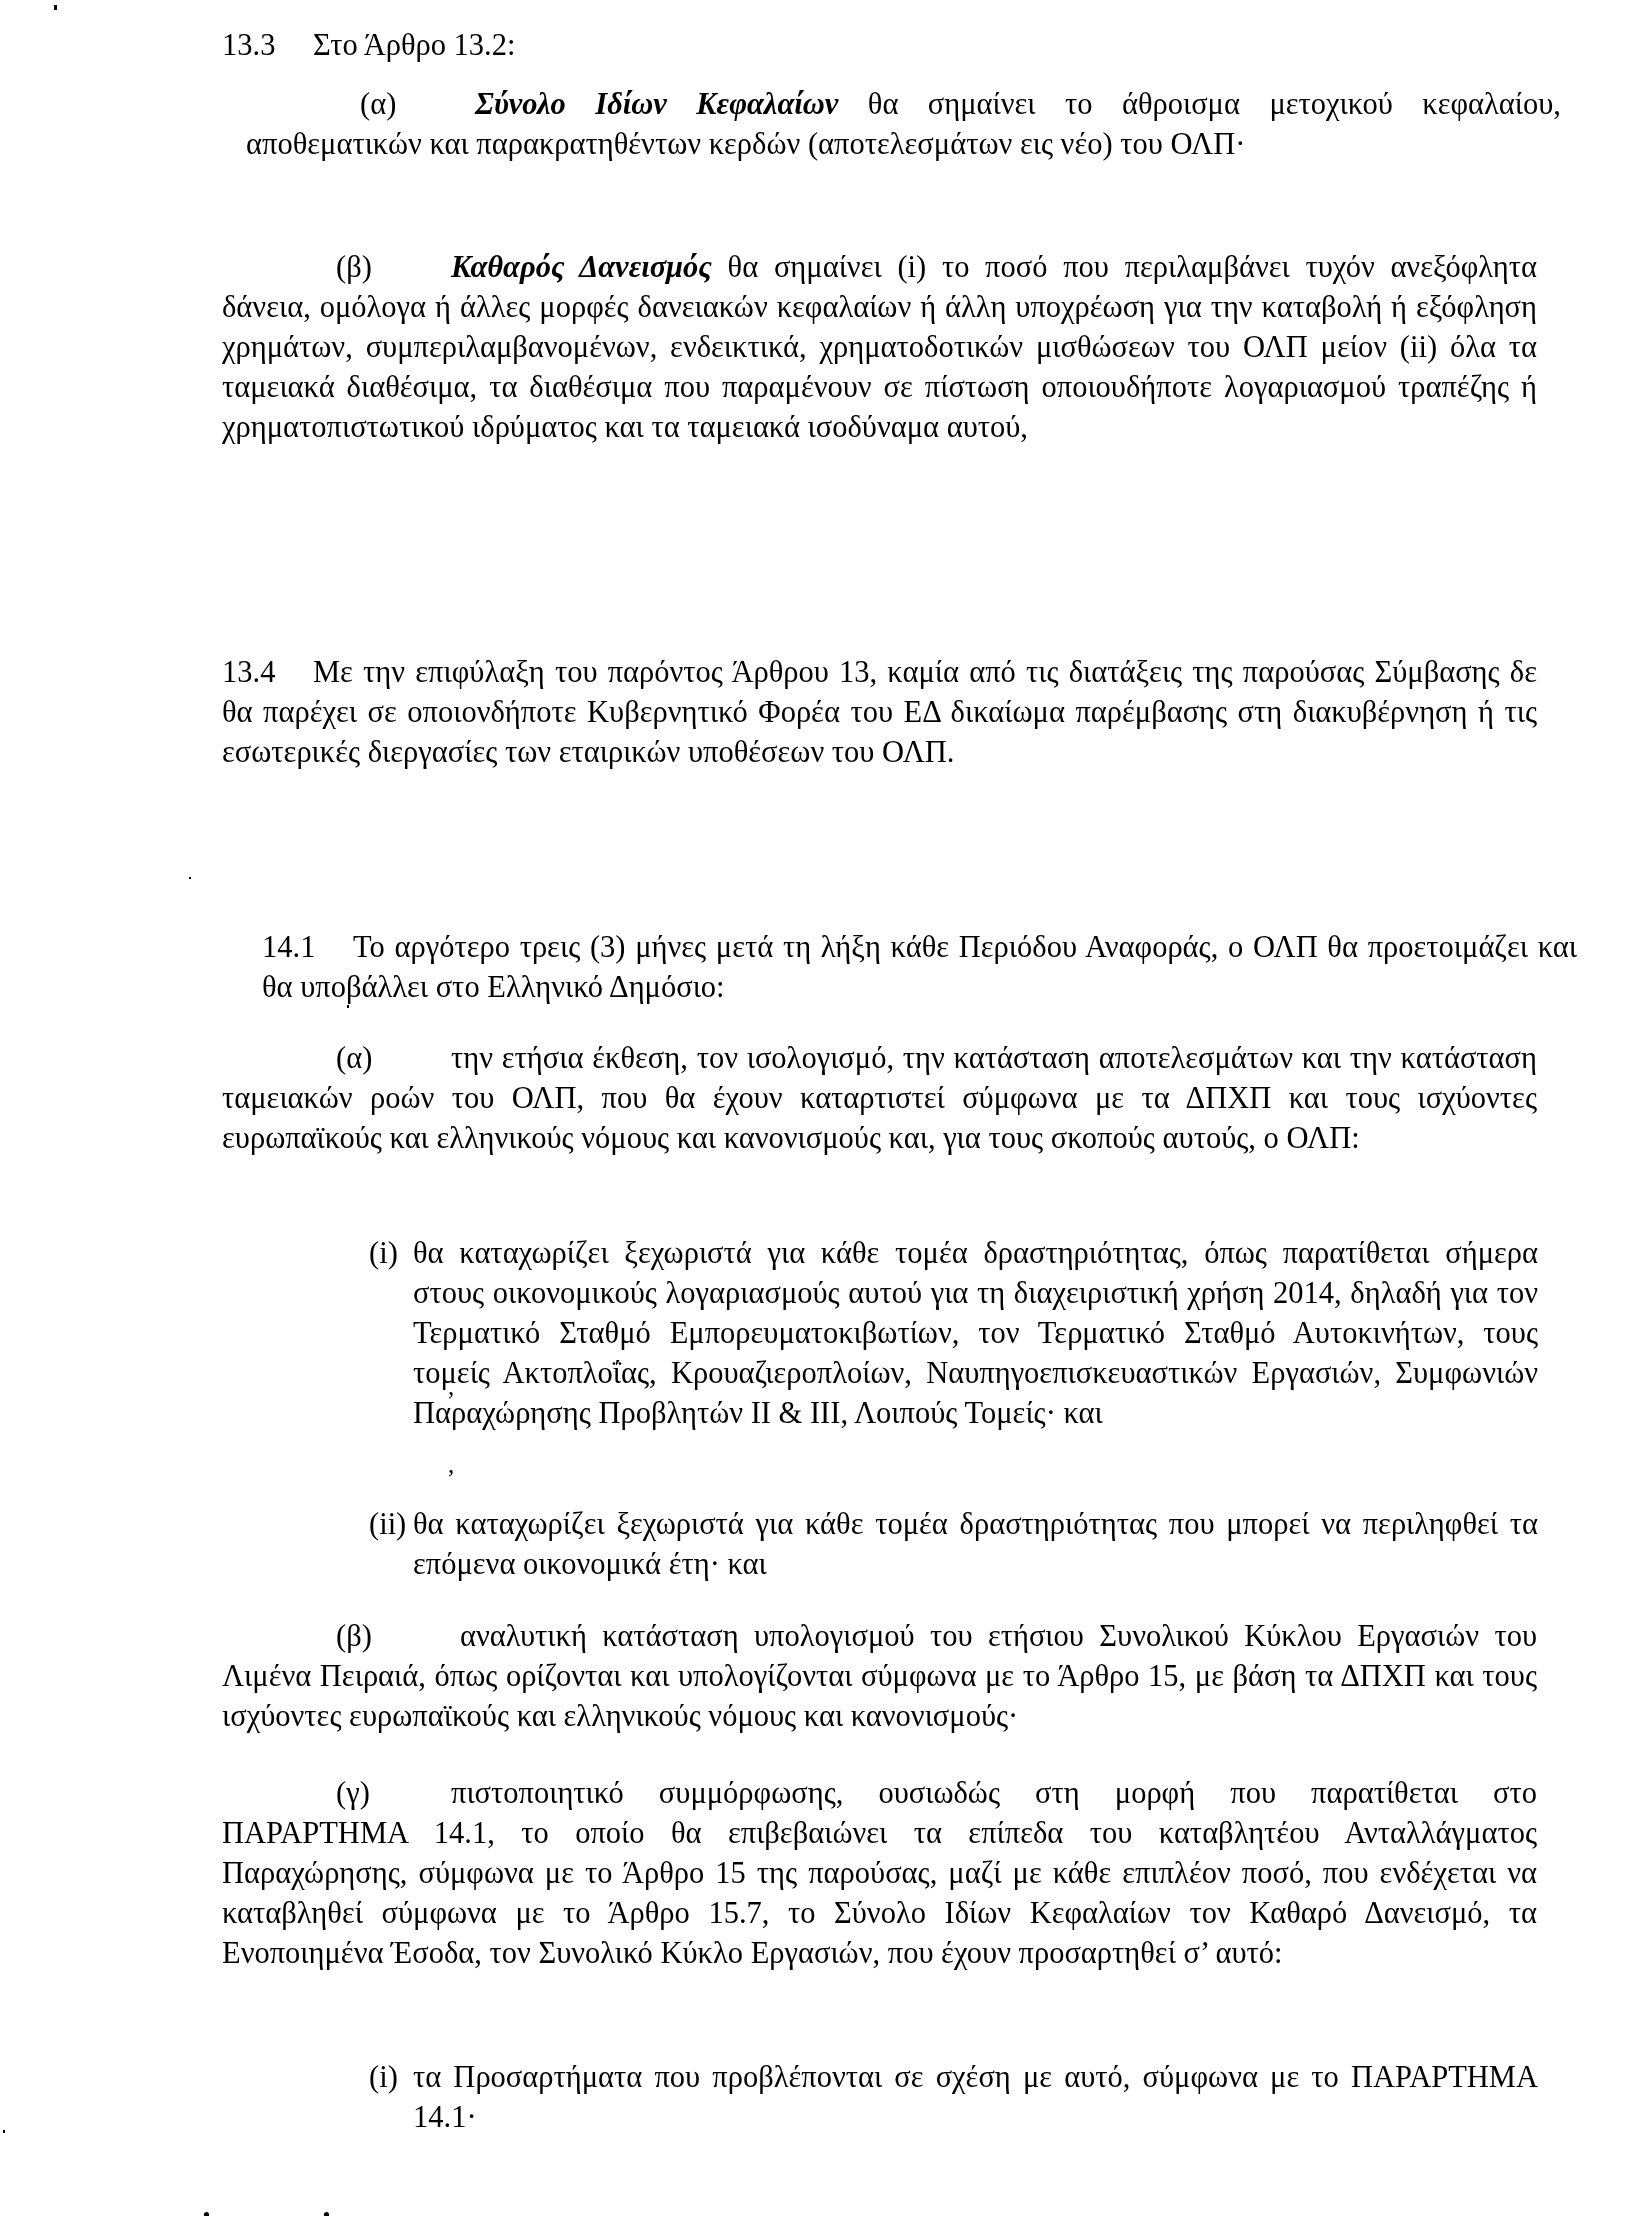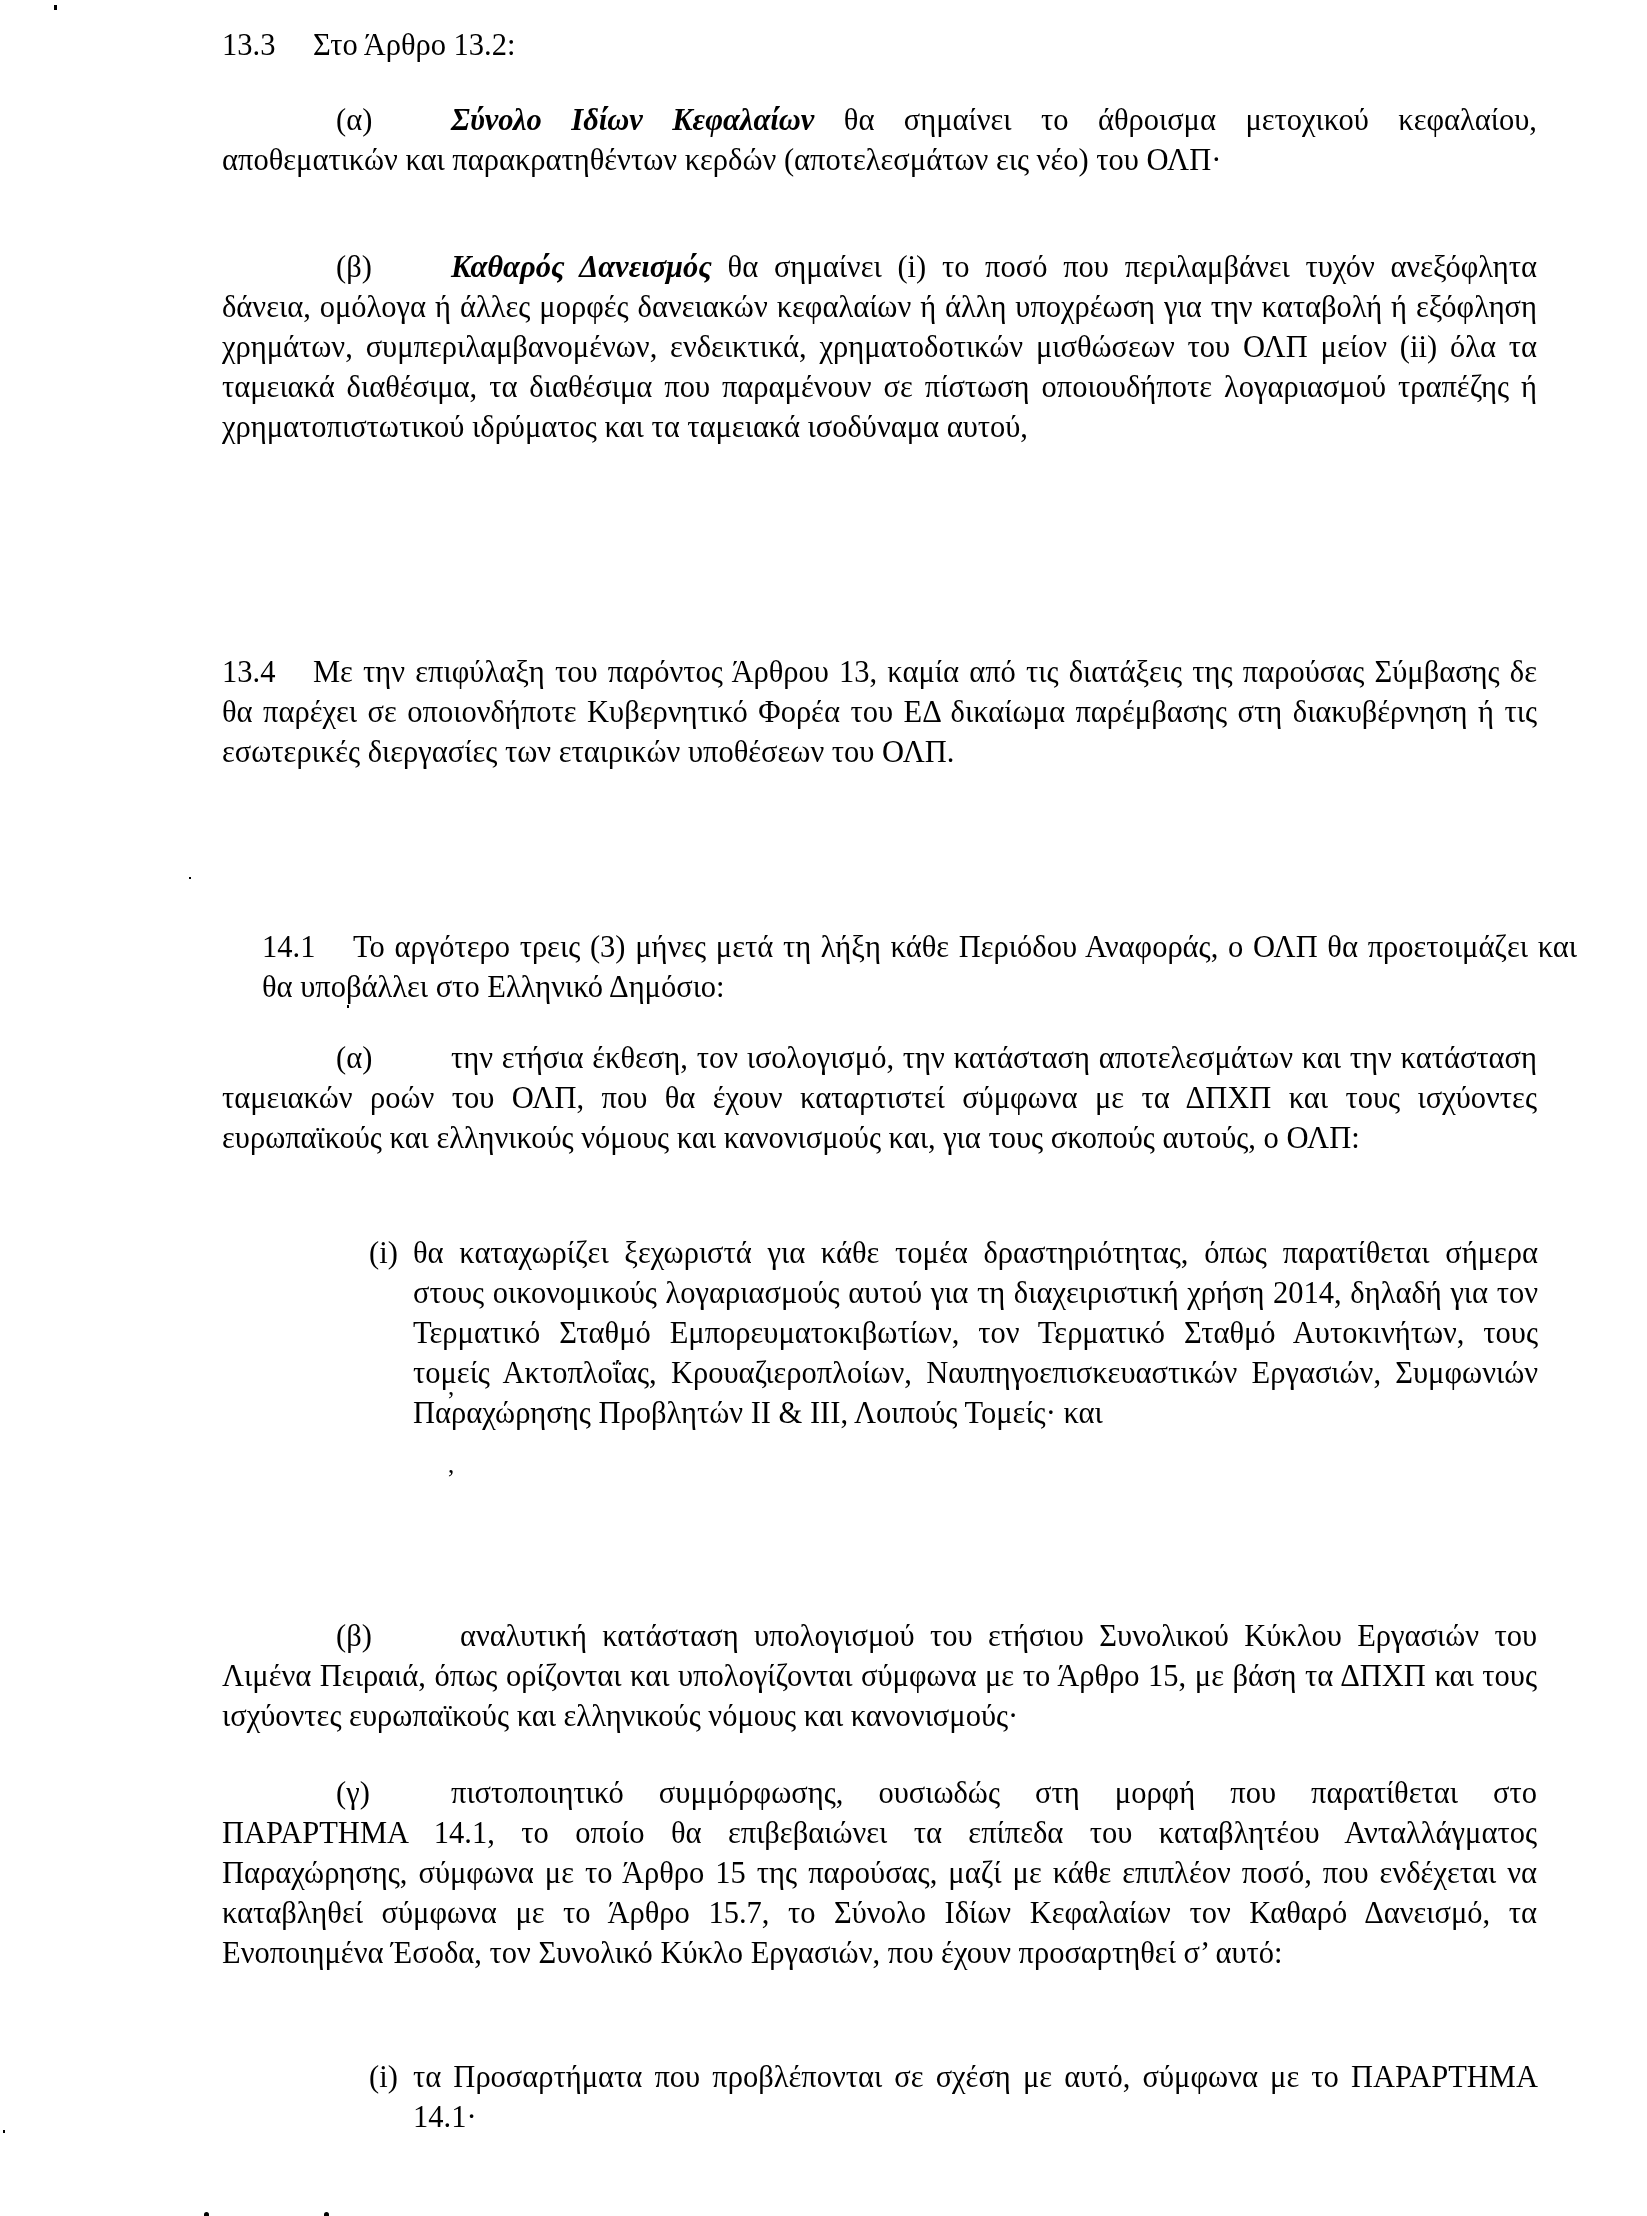--- a/index.html
+++ b/index.html
@@ -39,21 +39,21 @@
   <div class="dot" style="left:189px;top:877px;width:1.6px;height:1.6px;"></div>
   <div class="dot" style="left:347px;top:1005px;width:1.6px;height:2.5px;"></div>
   <div class="dot" style="left:3.3px;top:2130px;width:1.6px;height:2.5px;"></div>
   <div class="dot" style="left:204px;top:2212px;width:5px;height:4.1px;border-radius:2.5px 2.5px 0 0;"></div>
   <div class="dot" style="left:324px;top:2212px;width:5px;height:4.1px;border-radius:2.5px 2.5px 0 0;"></div>
 
   <div class="block" style="top:25px;">
     <p class="p"><span class="num">13.3</span><span>Στο Άρθρο 13.2:</span></p>
   </div>
 
-  <div class="block just" style="top:100px;">
+  <div class="block just" style="top:84px;margin-left:24px;">
     <p class="p"><span class="ind1"></span><span class="lbl">(α)</span><span class="ital">Σύνολο Ιδίων Κεφαλαίων</span><span> θα σημαίνει το άθροισμα μετοχικού κεφαλαίου, αποθεματικών και παρακρατηθέντων κερδών (αποτελεσμάτων εις νέο) του ΟΛΠ·</span></p>
   </div>
 
   <div class="block just" style="top:247px;">
     <p class="p"><span class="ind1"></span><span class="lbl">(β)</span><span class="ital">Καθαρός Δανεισμός</span><span> θα σημαίνει (i) το ποσό που περιλαμβάνει τυχόν ανεξόφλητα δάνεια, ομόλογα ή άλλες μορφές δανειακών κεφαλαίων ή άλλη υποχρέωση για την καταβολή ή εξόφληση χρημάτων, συμπεριλαμβανομένων, ενδεικτικά, χρηματοδοτικών μισθώσεων του ΟΛΠ μείον (ii) όλα τα ταμειακά διαθέσιμα, τα διαθέσιμα που παραμένουν σε πίστωση οποιουδήποτε λογαριασμού τραπέζης ή χρηματοπιστωτικού ιδρύματος και τα ταμειακά ισοδύναμα αυτού,</span></p>
   </div>
 
 
   <div class="block just" style="top:652px;">
     <p class="p"><span class="num">13.4</span><span>Με την επιφύλαξη του παρόντος Άρθρου 13, καμία από τις διατάξεις της παρούσας Σύμβασης δε θα παρέχει σε οποιονδήποτε Κυβερνητικό Φορέα του ΕΔ δικαίωμα παρέμβασης στη διακυβέρνηση ή τις εσωτερικές διεργασίες των εταιρικών υποθέσεων του ΟΛΠ.</span></p>
@@ -68,20 +68,24 @@
     <p class="p"><span class="ind1"></span><span class="lbl">(α)</span><span>την ετήσια έκθεση, τον ισολογισμό, την κατάσταση αποτελεσμάτων και την κατάσταση ταμειακών ροών του ΟΛΠ, που θα έχουν καταρτιστεί σύμφωνα με τα ΔΠΧΠ και τους ισχύοντες ευρωπαϊκούς και ελληνικούς νόμους και κανονισμούς και, για τους σκοπούς αυτούς, ο ΟΛΠ:</span></p>
   </div>
 
   <div class="sub just" style="top:1233px;">
     <span class="roman">(i)</span>
     <p class="p body">θα καταχωρίζει ξεχωριστά για κάθε τομέα δραστηριότητας, όπως παρατίθεται σήμερα στους οικονομικούς λογαριασμούς αυτού για τη διαχειριστική χρήση 2014, δηλαδή για τον Τερματικό Σταθμό Εμπορευματοκιβωτίων, τον Τερματικό Σταθμό Αυτοκινήτων, τους τομείς Ακτοπλοΐας, Κρουαζιεροπλοίων, Ναυπηγοεπισκευαστικών Εργασιών, Συμφωνιών Παραχώρησης Προβλητών ΙΙ &amp; ΙΙΙ, Λοιπούς Τομείς· και</p>
   </div>
   <span class="mark" style="left:448px;top:1374px;">,</span>
   <span class="mark" style="left:448px;top:1452px;">,</span>
 
+  <div class="sub just" style="top:1504px;">
+    <span class="roman">(ii)</span>
+    <p class="p body">θα καταχωρίζει ξεχωριστά για κάθε τομέα δραστηριότητας που μπορεί να περιληφθεί τα επόμενα οικονομικά έτη· και</p>
+  </div>
 
   <div class="block just" style="top:1616px;">
     <p class="p"><span class="ind1"></span><span class="lblb">(β)</span><span>αναλυτική κατάσταση υπολογισμού του ετήσιου Συνολικού Κύκλου Εργασιών του Λιμένα Πειραιά, όπως ορίζονται και υπολογίζονται σύμφωνα με το Άρθρο 15, με βάση τα ΔΠΧΠ και τους ισχύοντες ευρωπαϊκούς και ελληνικούς νόμους και κανονισμούς·</span></p>
   </div>
 
   <div class="block just" style="top:1773px;">
     <p class="p"><span class="ind1"></span><span class="lbl">(γ)</span><span>πιστοποιητικό συμμόρφωσης, ουσιωδώς στη μορφή που παρατίθεται στο ΠΑΡΑΡΤΗΜΑ 14.1, το οποίο θα επιβεβαιώνει τα επίπεδα του καταβλητέου Ανταλλάγματος Παραχώρησης, σύμφωνα με το Άρθρο 15 της παρούσας, μαζί με κάθε επιπλέον ποσό, που ενδέχεται να καταβληθεί σύμφωνα με το Άρθρο 15.7, το Σύνολο Ιδίων Κεφαλαίων τον Καθαρό Δανεισμό, τα Ενοποιημένα Έσοδα, τον Συνολικό Κύκλο Εργασιών, που έχουν προσαρτηθεί σ’ αυτό:</span></p>
   </div>
 
   <div class="sub just" style="top:2057px;">

